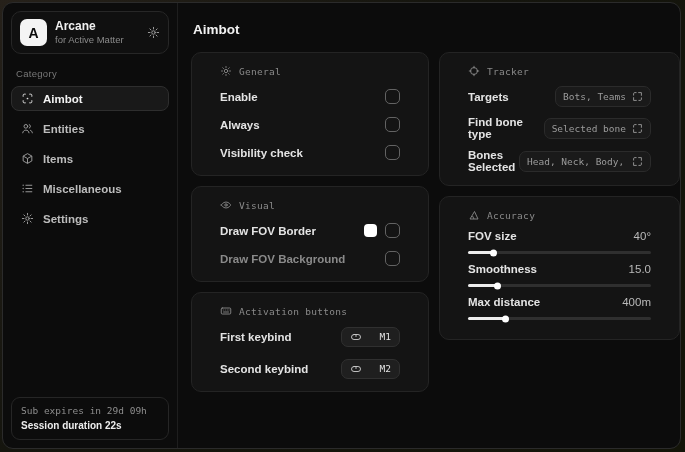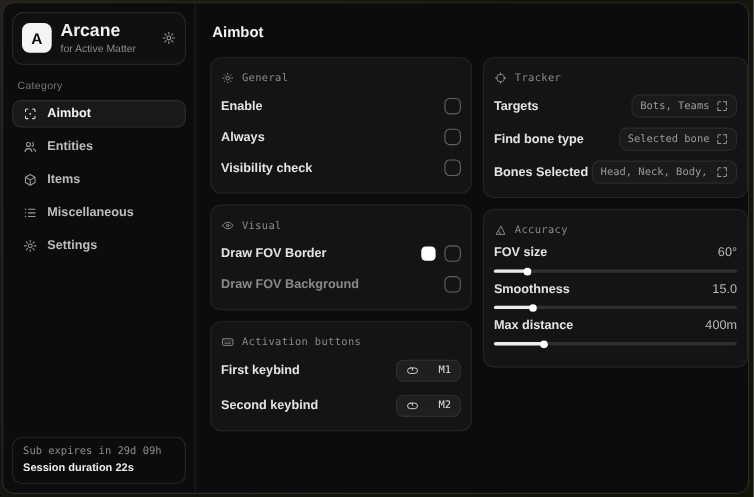--- a/index.html
+++ b/index.html
@@ -20,21 +20,21 @@
   .brand-card {
     border:1px solid #272727; border-radius:10px; padding:7px 8px;
     display:flex; align-items:center; gap:8px; background:#101010;
   }
   .logo {
     width:27px; height:27px; background:#f4f4f4; border-radius:7px;
     display:flex; align-items:center; justify-content:center;
     color:#0a0a0a; font-weight:900; font-size:14px;
   }
   .brand-text { flex:1; line-height:1.25; }
-  .brand-name { font-size:16px; font-weight:700; color:#f0f0f0; }
+  .brand-name { font-size:12px; font-weight:700; color:#f0f0f0; }
   .brand-sub { font-size:9.5px; color:#8b8b8b; }
   .brand-gear { color:#9c9c9c; display:flex; }
   .category-label { margin:14px 5px 7px; font-size:9.5px; color:#787878; letter-spacing:.3px; }
   .nav-item {
     display:flex; align-items:center; gap:9px; padding:5px 9px; margin-bottom:5px;
     border:1px solid transparent; border-radius:8px;
     font-size:11.5px; font-weight:600; color:#bdbdbd; cursor:default;
   }
   .nav-item .nav-ic { color:#9a9a9a; display:flex; }
   .nav-item.active { background:#191919; border-color:#2e2e2e; color:#f3f3f3; }
@@ -44,21 +44,21 @@
   .footer-line1 { font-family:"DejaVu Sans Mono", monospace; font-size:9.5px; color:#8d8d8d; }
   .footer-line2 { margin-top:4px; font-size:10px; font-weight:700; color:#ededed; }
   
   .main { flex:1; border-left:1px solid #1e1e1e; padding:12px 13px; }
   .page-title { font-size:13.5px; font-weight:700; color:#f2f2f2; margin:7px 0 15px 2px; }
   .cols { display:flex; gap:10px; align-items:flex-start; }
   .col-l { width:238px; flex:none; }
   .col-r { width:241px; flex:none; }
   .card {
     background:#141414; border:1px solid #242424; border-radius:10px;
-    padding:10px 9px 12px; margin-bottom:10px;
+    padding:10px 28px 12px; margin-bottom:10px;
   }
   .card-head {
     display:flex; align-items:center; gap:7px; color:#8a8a8a;
     font-family:"DejaVu Sans Mono", monospace; font-size:9.5px; letter-spacing:.3px;
     margin:2px 0 9px;
   }
   .card-head .hd-ic { display:flex; color:#8a8a8a; }
   .row { display:flex; align-items:center; justify-content:space-between; min-height:21px; margin-top:7px; }
   .row-label { font-size:11.5px; font-weight:600; color:#e4e4e4; }
   .row-label.dim { color:#8a8a8a; }
@@ -324,21 +324,21 @@
                 <path d="M4 20L13 5l7 15H4z"></path>
                 <path d="M9 14l3 6"></path>
               </svg>
             </span>
             <span>Accuracy</span>
           </div>
 
           <div class="slider-group">
             <div class="slider-head">
               <span class="row-label">FOV size</span>
-              <span class="slider-val">60°</span>
+              <span class="slider-val">40°</span>
             </div>
             <div class="slider-track">
               <div class="slider-fill" style="width: 14%;">
                 <div class="slider-thumb"></div>
               </div>
             </div>
           </div>
 
           <div class="slider-group">
             <div class="slider-head">

